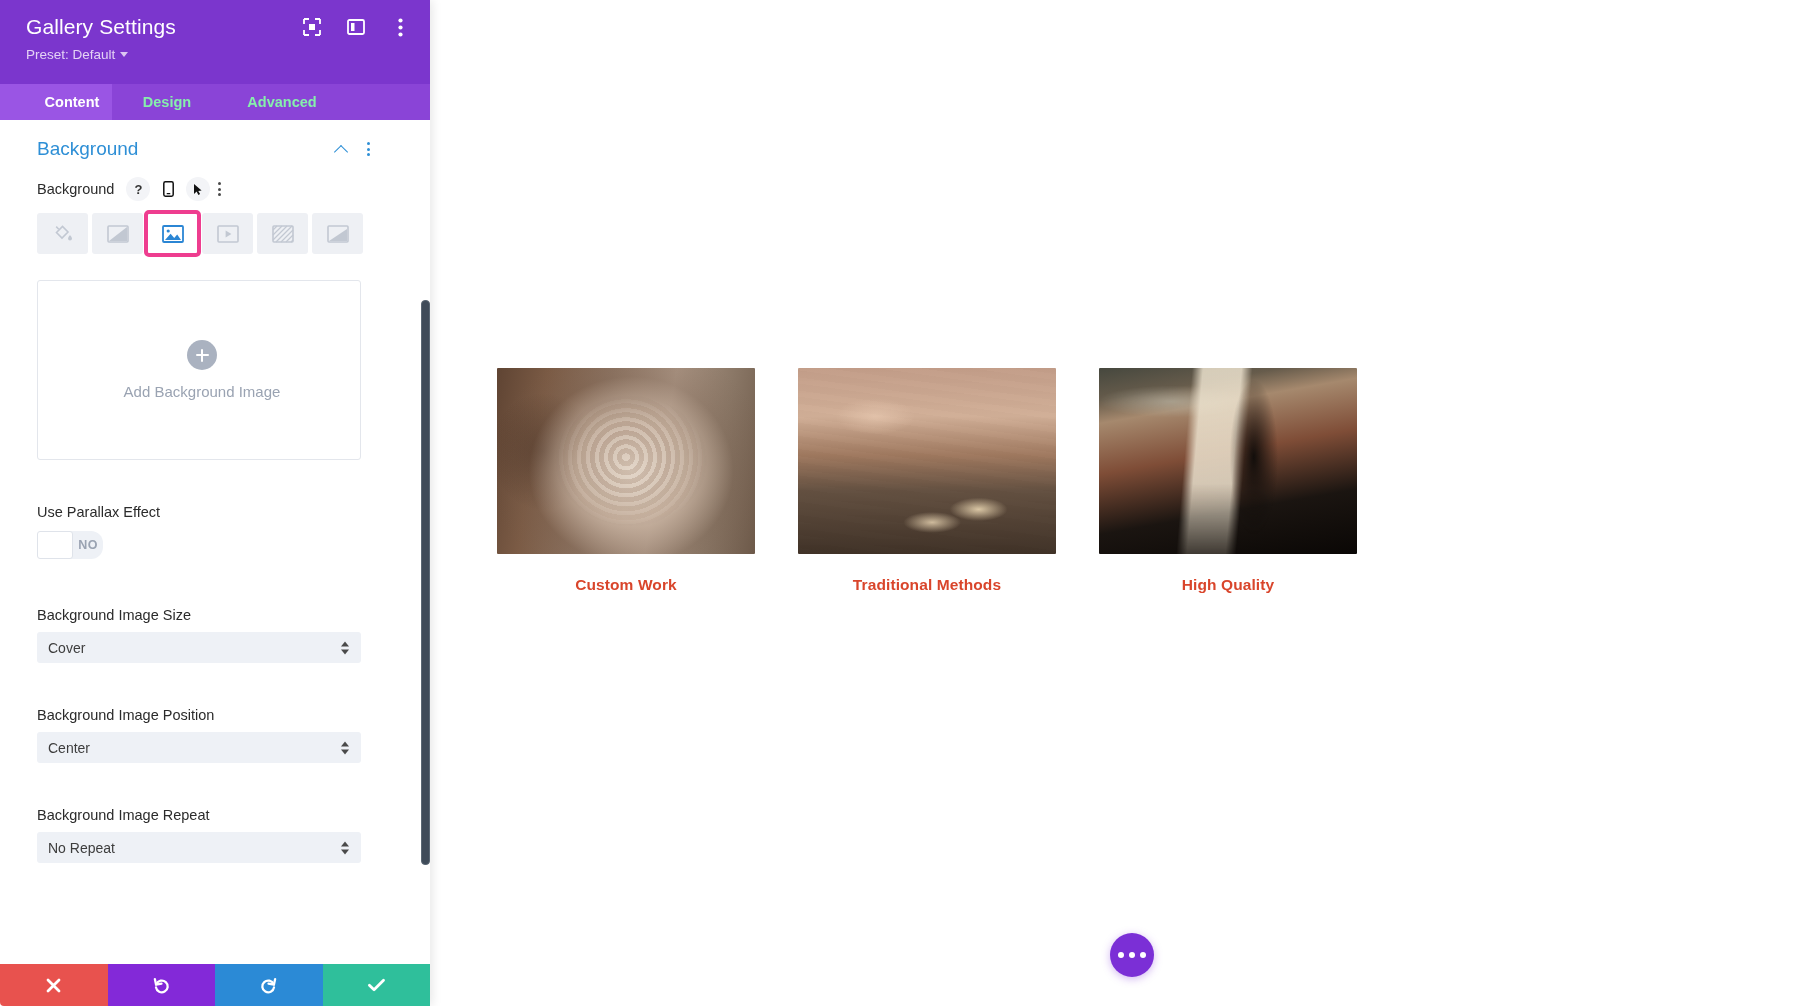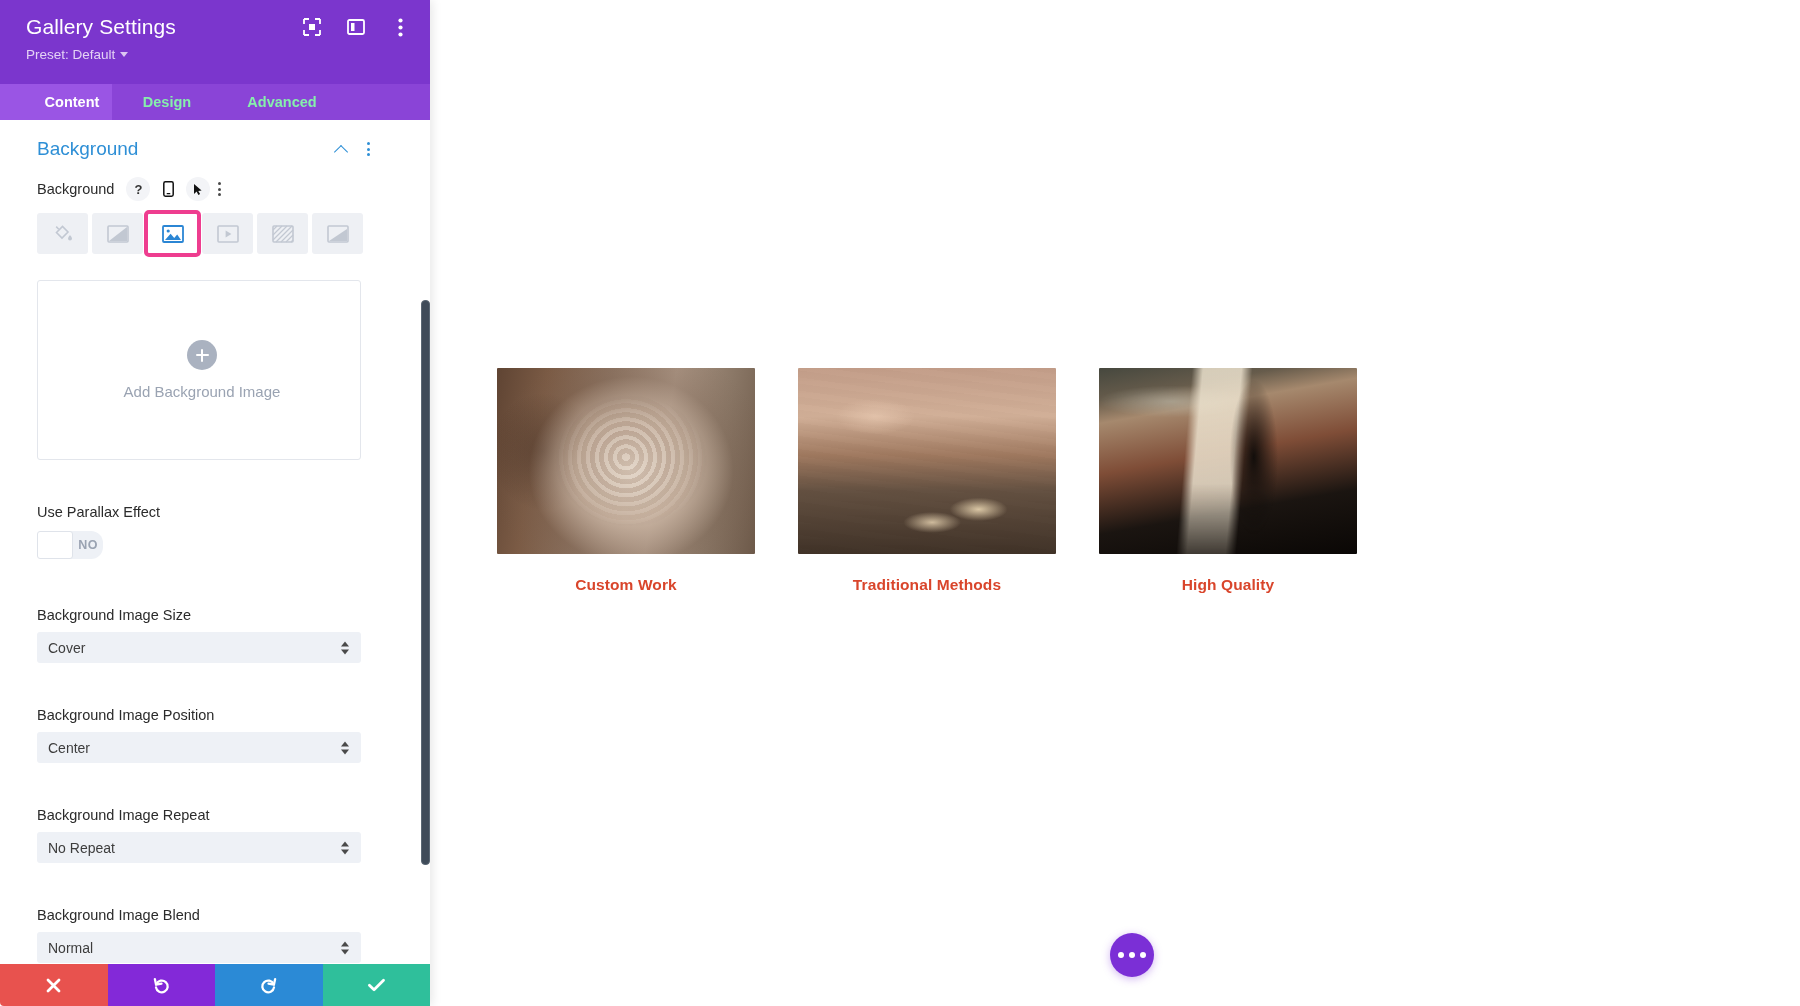--- a/index.html
+++ b/index.html
@@ -524,27 +524,20 @@
       </div>
 
       <div class="field-block">
         <div class="field-label">Background Image Repeat</div>
         <div class="select">
           <span>No Repeat</span>
           <span class="caret"></span>
         </div>
       </div>
 
-      <div class="field-block">
-        <div class="field-label">Background Image Blend</div>
-        <div class="select">
-          <span>Normal</span>
-          <span class="caret"></span>
-        </div>
-      </div>
 
     </div>
 
     <div class="action-bar">
       <div class="act act-cancel">
         <svg width="17" height="17" viewBox="0 0 17 17">
           <path d="M3 3 L14 14 M14 3 L3 14" stroke="#fff" stroke-width="2.8" stroke-linecap="round"></path>
         </svg>
       </div>
       <div class="act act-undo">

